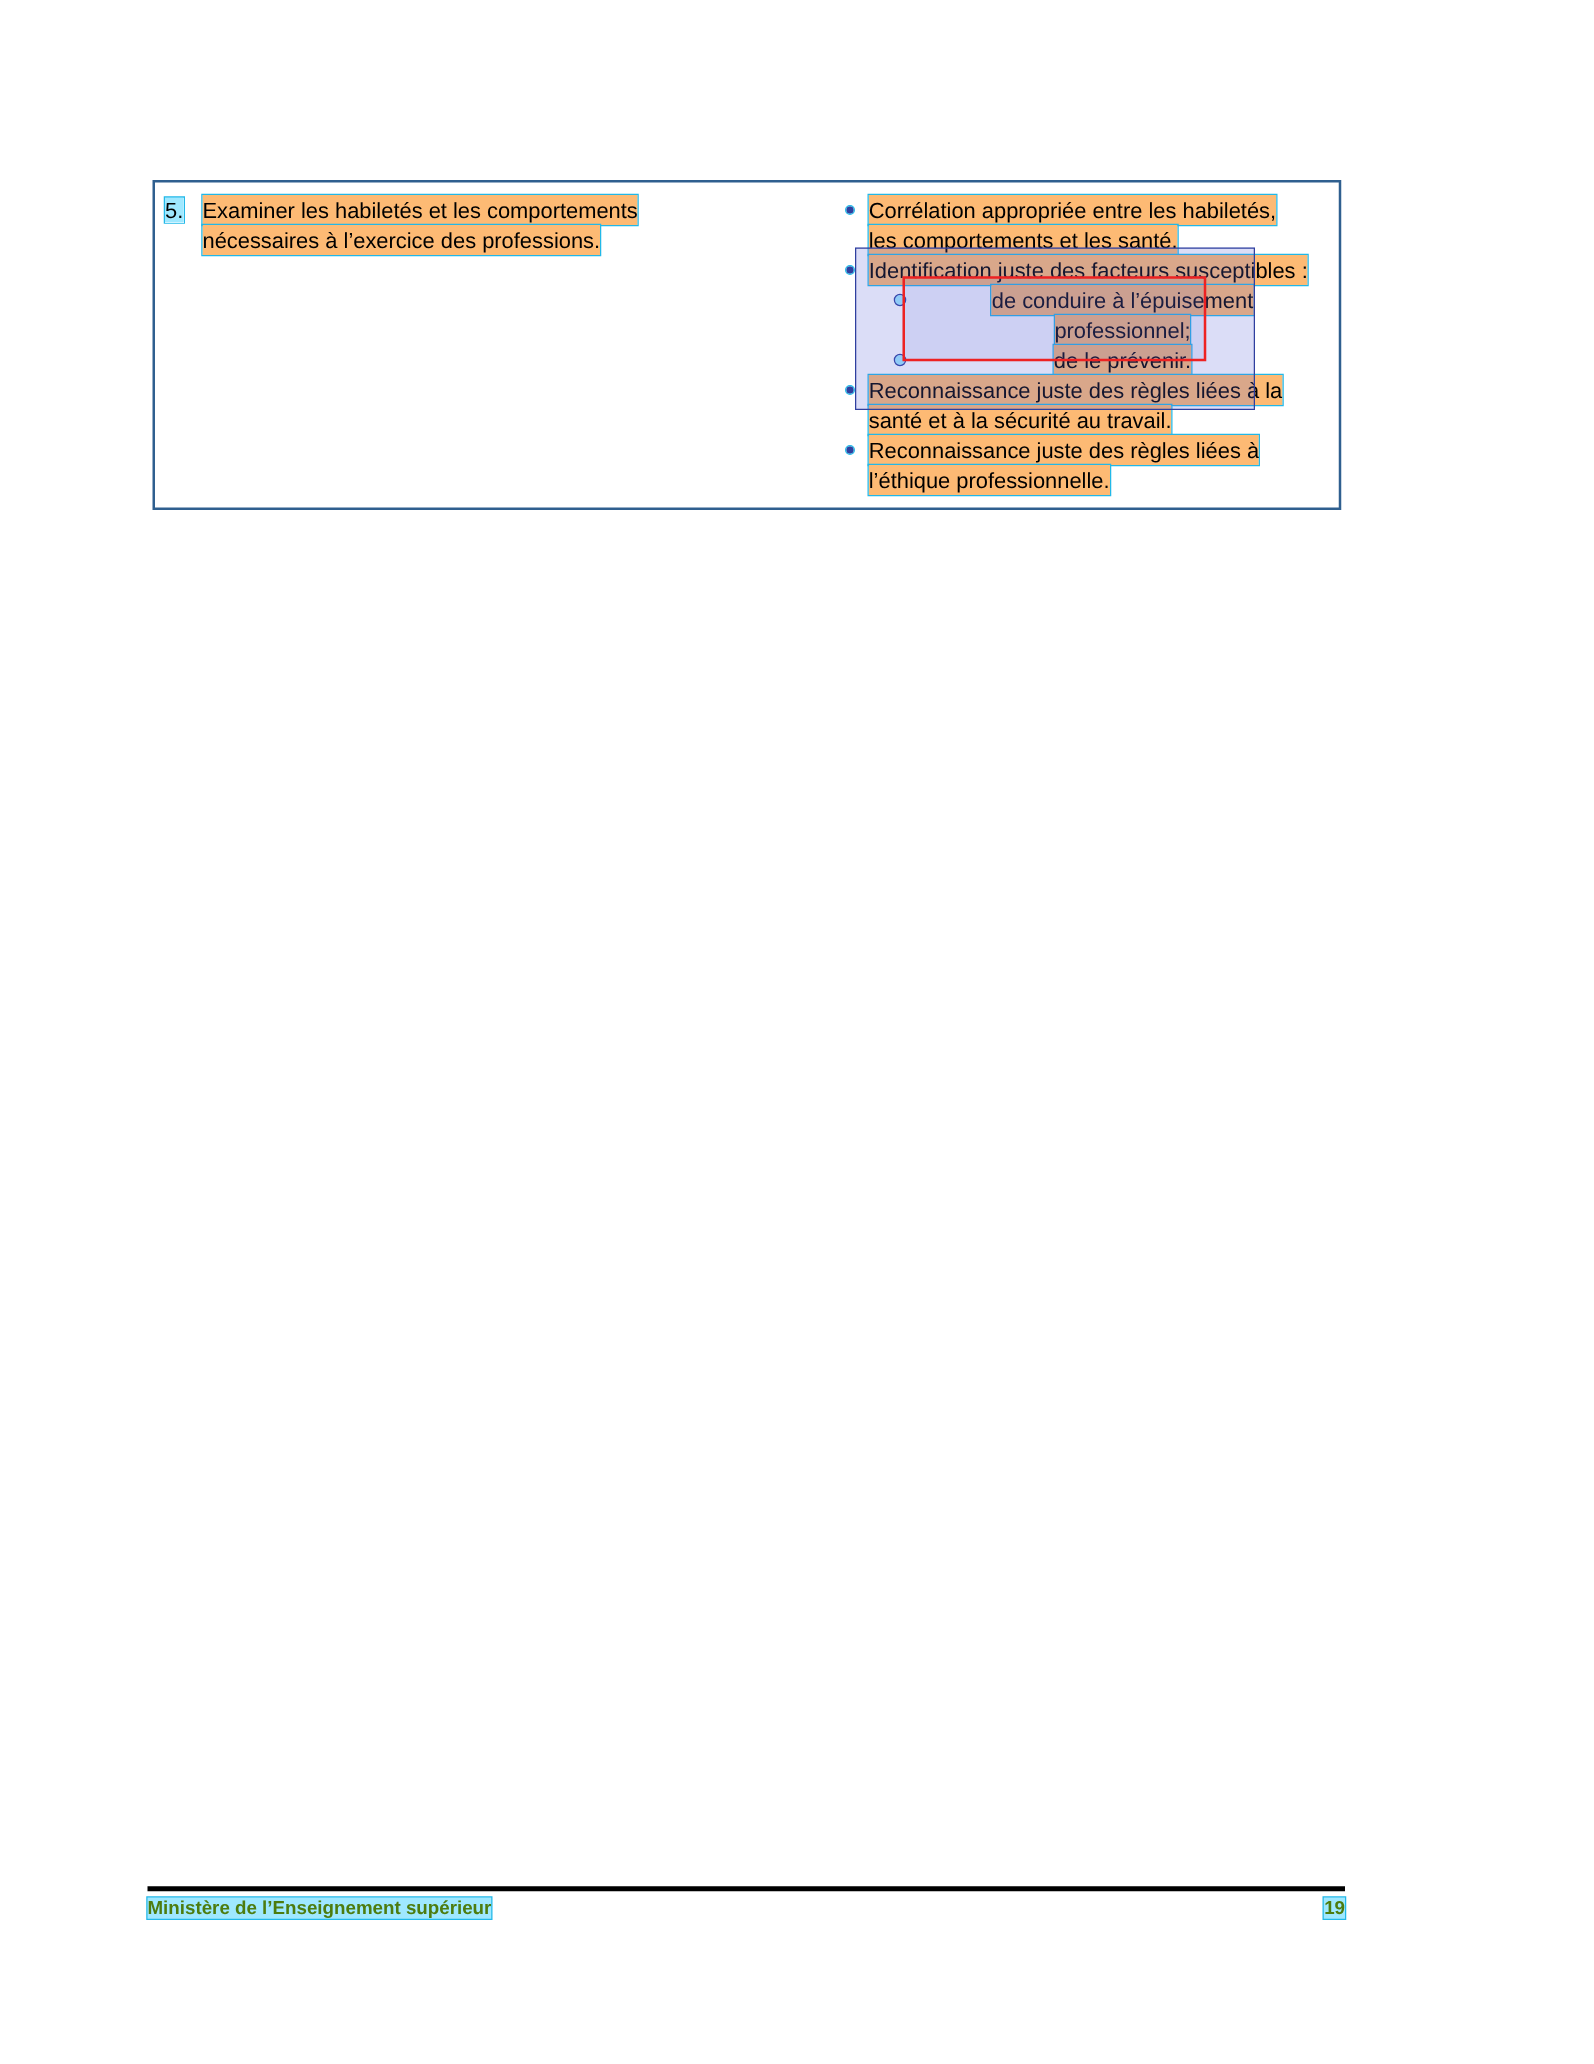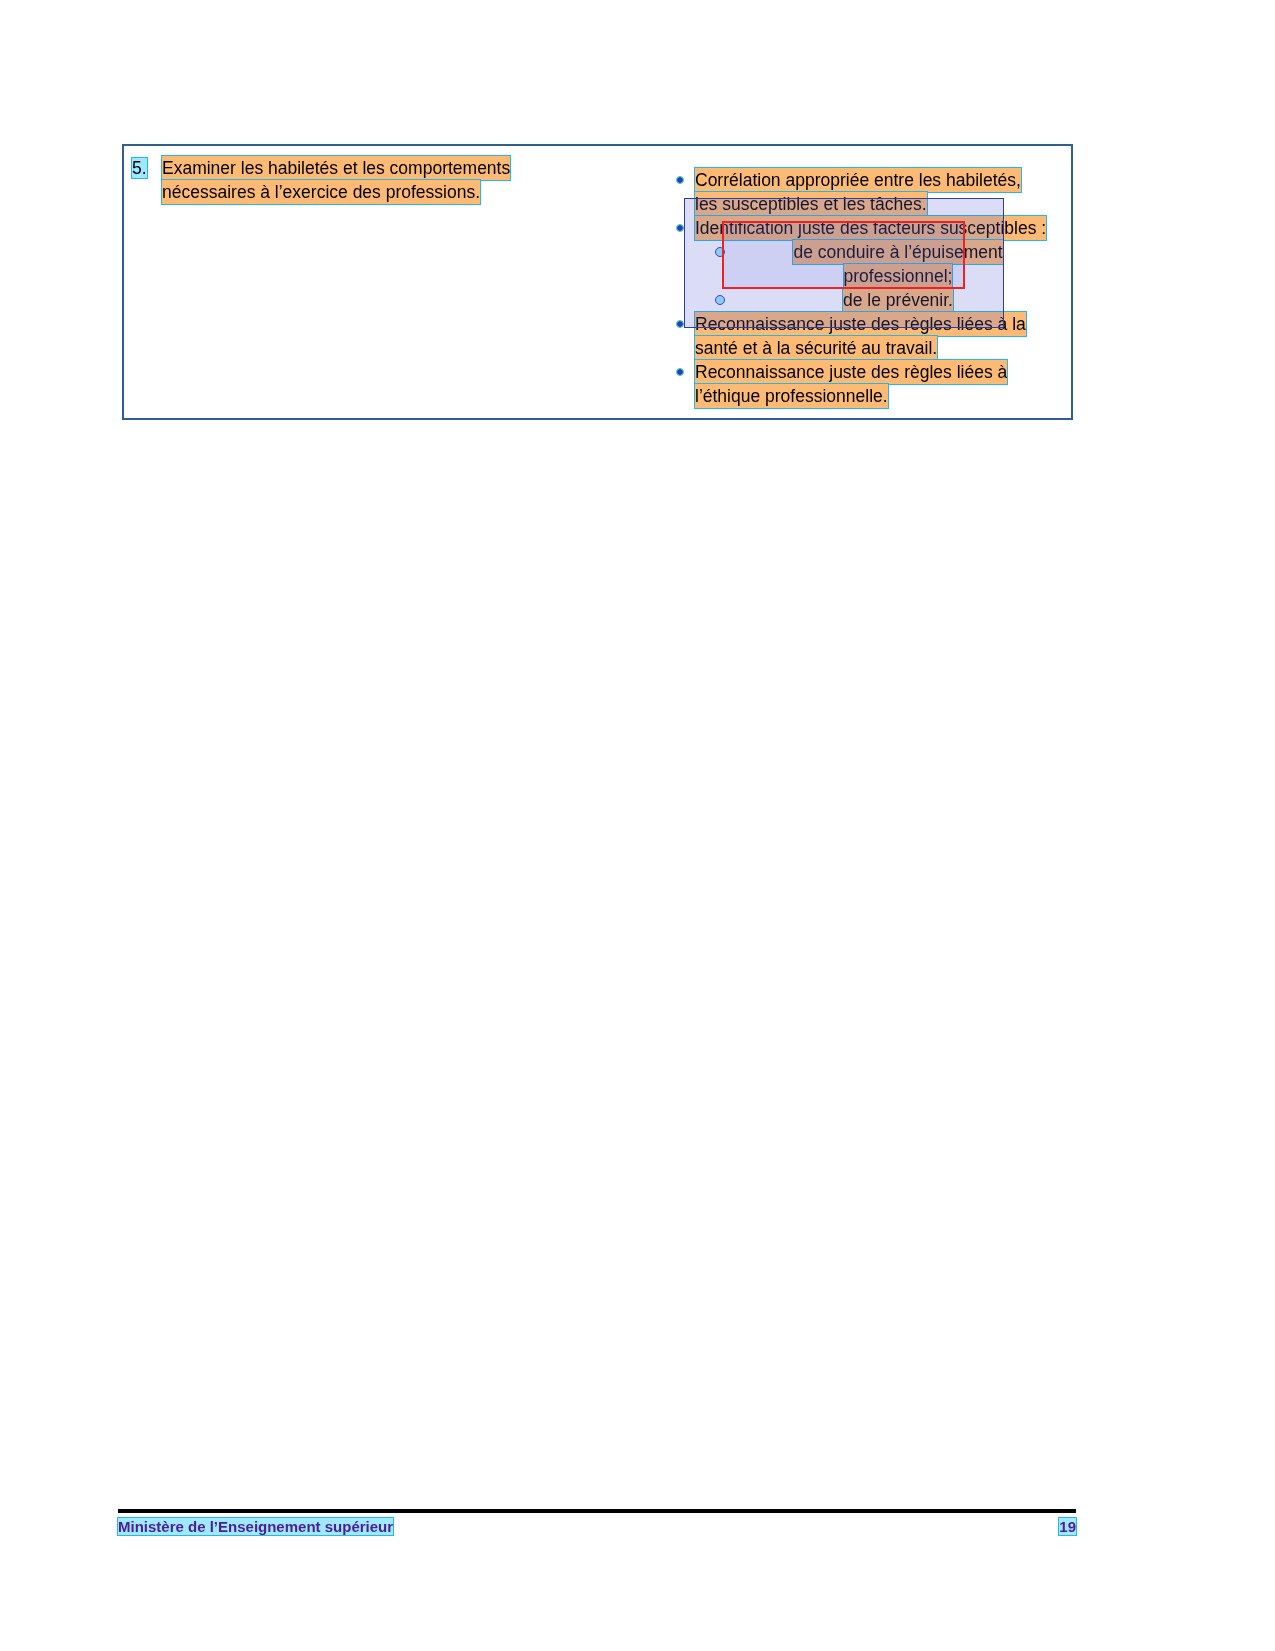--- a/index.html
+++ b/index.html
@@ -27,21 +27,21 @@
     background: #ffffff;
   }
   .col-left {
     width: 527px;
     box-sizing: border-box;
     padding: 10px 10px 10px 8px;
   }
   .col-right {
     flex: 1;
     box-sizing: border-box;
-    padding: 22px 8px 10px 4px;
+    padding: 10px 8px 10px 4px;
   }
 
   
   .num-item {
     display: flex;
     font-size: 17.5px;
     line-height: 24px;
   }
   .num-item .num {
     width: 30px;
@@ -134,21 +134,21 @@
   }
   .footer {
     position: absolute;
     left: 118px;
     top: 1518px;
     width: 958px;
     display: flex;
     justify-content: space-between;
     font-size: 15px;
     font-weight: bold;
-    color: #4c1d95;
+    color: #4d7c0f;
     gap: 34px;
   }
 </style>
 </head>
 <body>
 
 <div class="doc-table">
 
   <div class="col-left">
     <div class="num-item">
@@ -159,21 +159,21 @@
       </div>
     </div>
   </div>
 
   <div class="col-right">
     <ul class="bullets">
 
       <li>
         <span class="bdot"></span>
         <span class="hl-line">Corrélation appropriée entre les habiletés,</span><br>
-        <span class="hl-line">les susceptibles et les tâches.</span>
+        <span class="hl-line">les comportements et les santé.</span>
       </li>
 
       <li>
         <span class="bdot"></span>
         <span class="hl-line">Identification juste des facteurs susceptibles :</span>
         <ul class="sub">
           <li>
             <span class="odot"></span>
             <span class="hl-line">de conduire à l’épuisement</span><br>
             <span class="hl-line">professionnel;</span>

